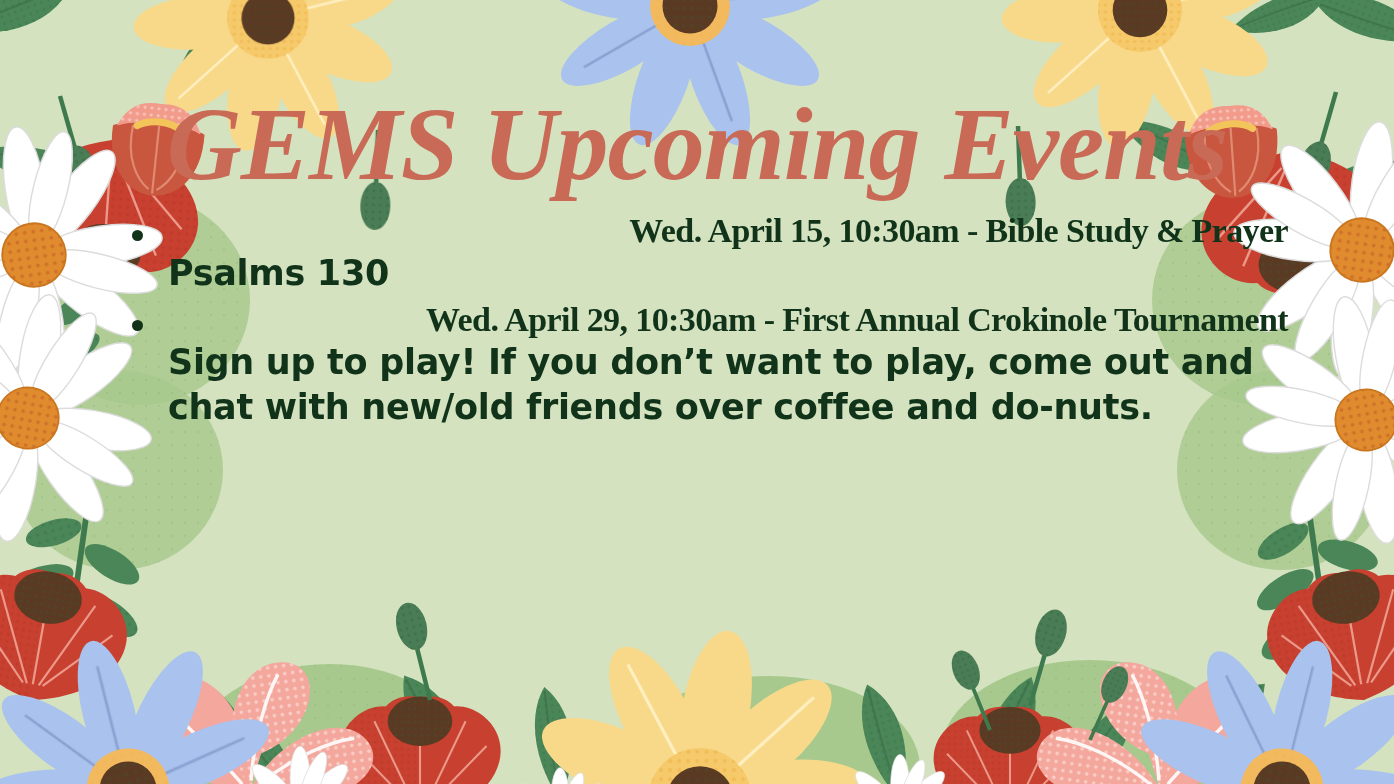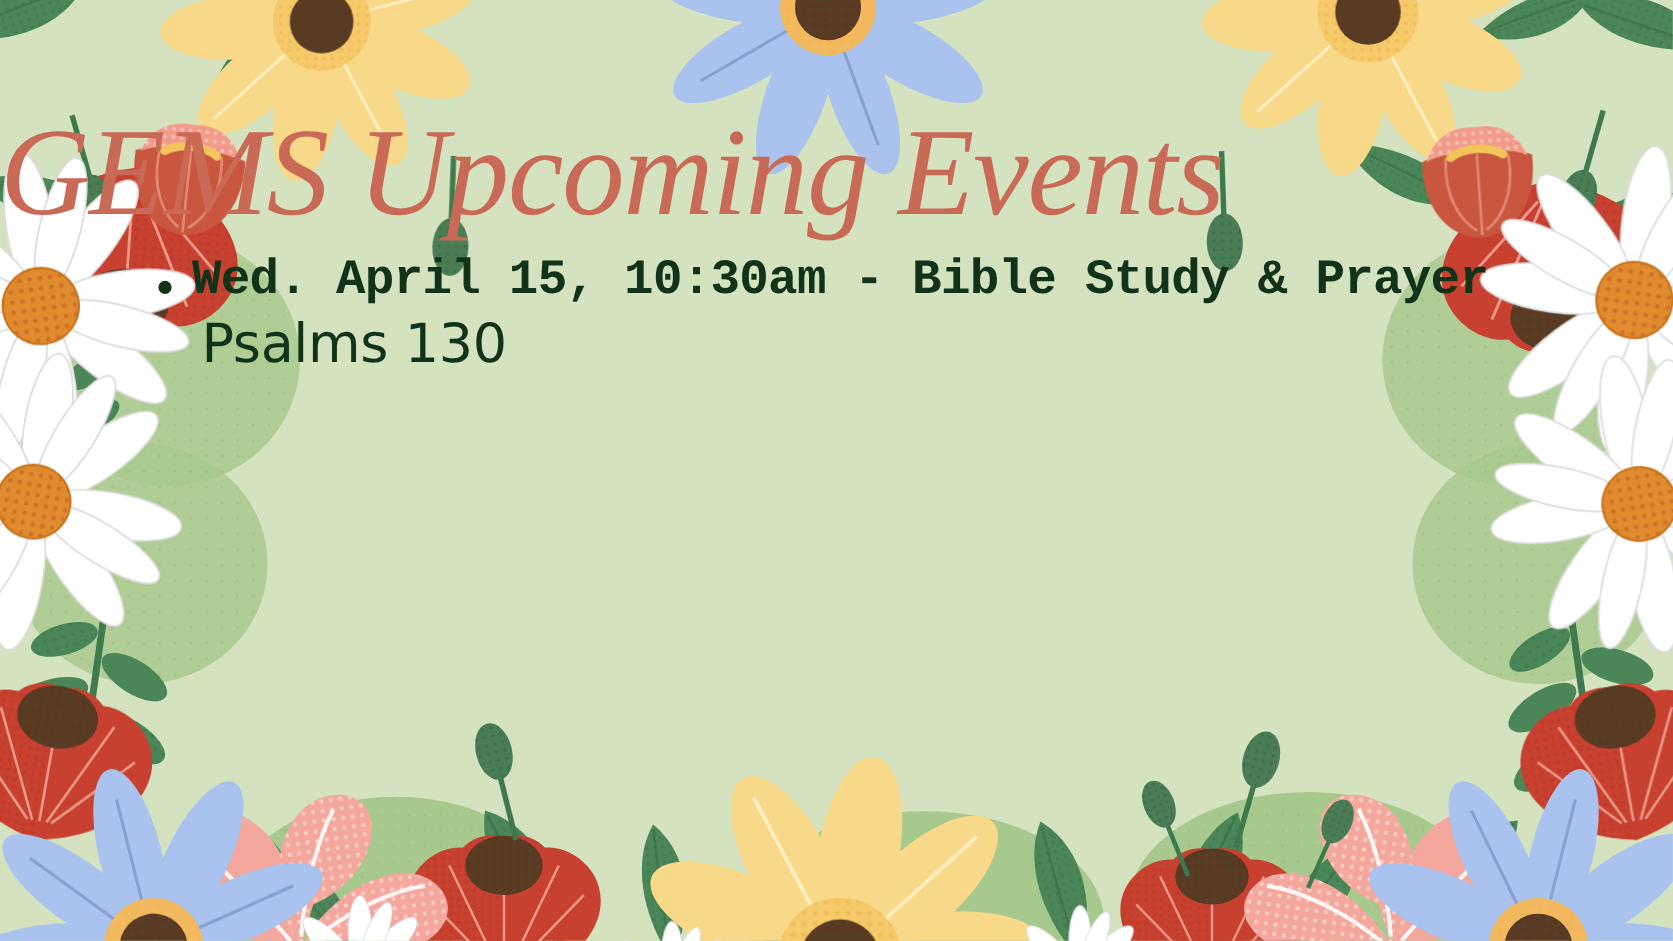--- a/index.html
+++ b/index.html
@@ -15,56 +15,57 @@
   }
   #artwork{position:absolute;inset:0;width:1394px;height:784px;}
   #content{
     position:absolute;inset:0;width:1394px;height:784px;
     z-index:5;pointer-events:none;
   }
   #content > *{pointer-events:auto;}
 
   .title{
     position:absolute;left:0;right:0;top:92px;
-    text-align:left;
+    text-align:center;
     font-family:"Liberation Serif", serif;
-    font-style:italic;font-weight:400;
+    font-style:italic;font-weight:700;
     font-size:104px;line-height:1;
     color:#c96a57;
     letter-spacing:-1px;
     white-space:nowrap;
   }
 
   .events{
     position:absolute;left:128px;top:214px;width:1160px;
   }
   .event{position:relative;}
   .ev1{margin-bottom:8px;}
   .ev2{margin-bottom:6px;}
 
   .headline{
     position:relative;
     padding-left:32px;
-    font-family:Liberation Mono, monospace;
+    font-family:Liberation Serif, serif;
     font-weight:700;
-    font-size:41px;
+    font-size:34px;
     line-height:1.02;
     color:#10331a;
     letter-spacing:-0.6px;
+    text-align:right;
   }
   .headline .bullet{
     position:absolute;left:4px;top:0.48em;
     width:11px;height:11px;border-radius:50%;
     background:#10331a;
   }
   .sub{
     padding-left:40px;
     font-family:"DejaVu Sans", sans-serif;
-    font-weight:400;
-    font-size:45px;
+    font-weight:700;
+    font-size:35px;
     line-height:1.28;
     color:#10331a;
     letter-spacing:-0.3px;
     margin-top:2px;
   }
   .sub-wrap{max-width:1115px;}
 </style>
 </head>
 <body>
 
@@ -348,19 +349,26 @@
     <div class="events">
 
       <div class="event ev1">
         <div class="headline">
           <span class="bullet"></span>
           <span>Wed. April 15, 10:30am - Bible Study &amp; Prayer</span>
         </div>
         <div class="sub">Psalms 130</div>
       </div>
 
+      <div class="event ev2">
+        <div class="headline">
+          <span class="bullet"></span>
+          <span>Wed. April 29, 10:30am - First Annual Crokinole Tournament</span>
+        </div>
+        <div class="sub sub-wrap">Sign up to play! If you don’t want to play, come out and chat with new/old friends over coffee and do-nuts.</div>
+      </div>
 
       <div class="event">
       </div>
 
     </div>
   </div>
 </div>
 
 </body></html>

